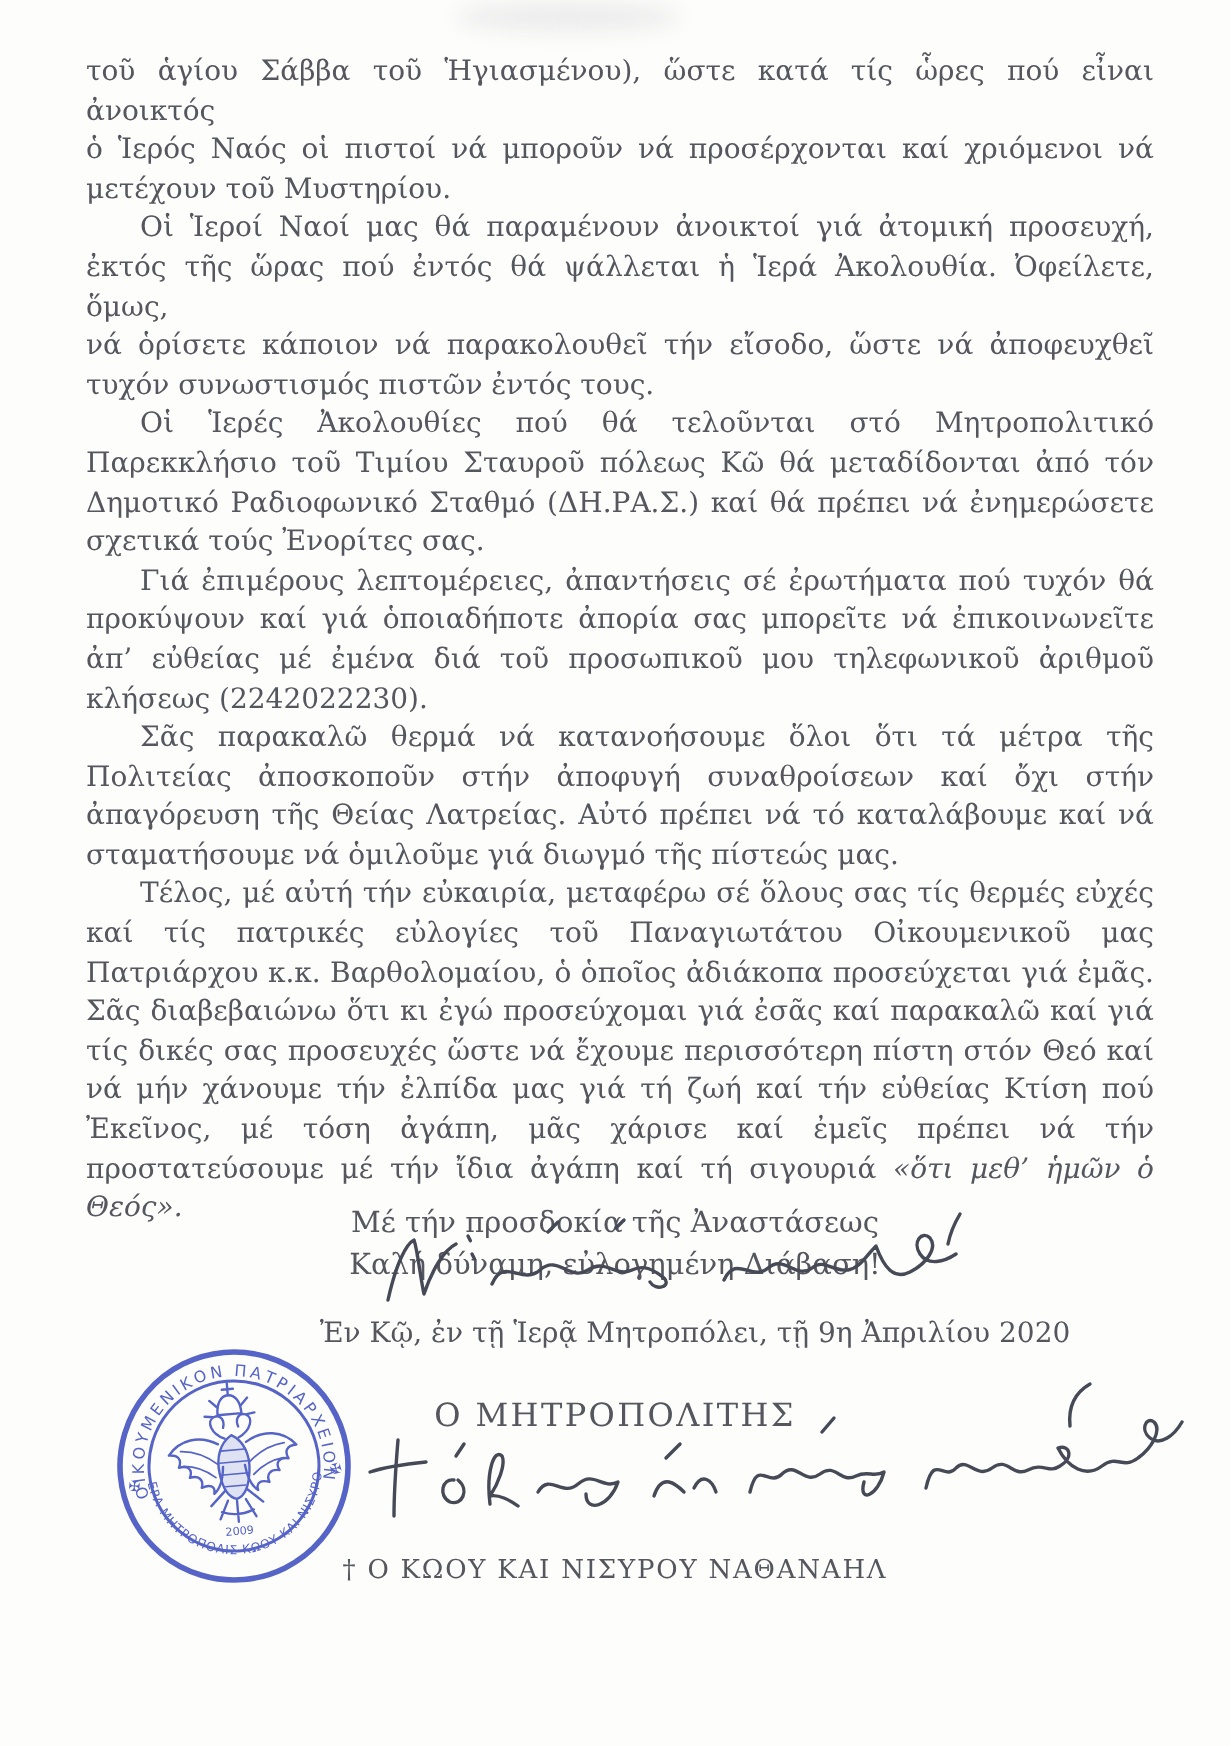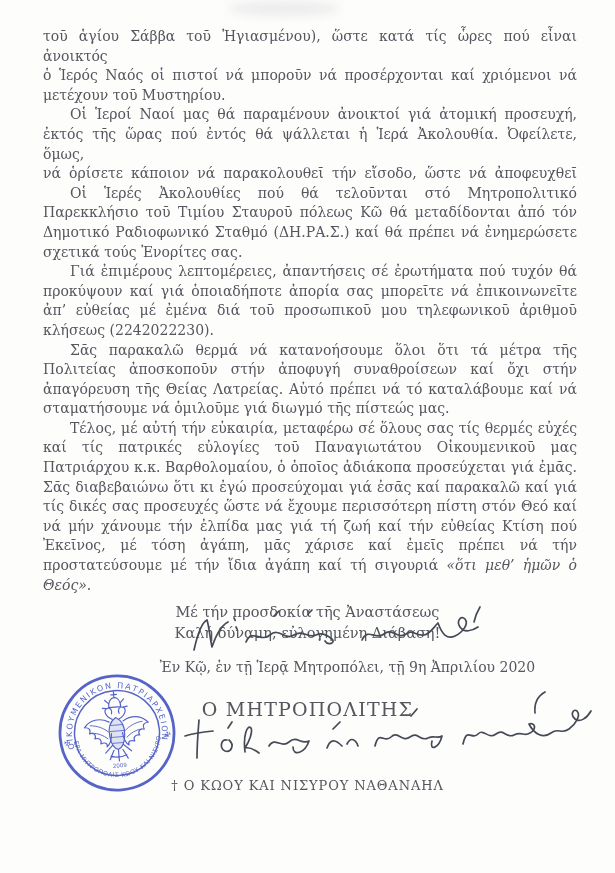--- a/index.html
+++ b/index.html
@@ -17,21 +17,21 @@
     position:absolute; left:43px; top:27px; width:534px;
     font-size:14px; line-height:19.6px;
   }
   .line { text-align:justify; }
   .line.fill { text-align-last:justify; }
   .line.indent { text-indent:27px; }
   .it { font-style:italic; }
   .centered { position:absolute; left:0; width:615px; text-align:center; }
   .closing { top:602px; font-size:14.5px; line-height:20.5px; }
   .date-line { top:659px; font-size:14px;padding-left:40px; }
-  .metro-title { top:698px; font-size:19px; letter-spacing:1.2px;text-align:center; }
+  .metro-title { top:698px; font-size:16px; letter-spacing:1.2px;text-align:center; }
   .name-line { top:778px; font-size:13px; letter-spacing:0.9px; }
   .hand { position:absolute; }
   .hand path { fill:none; stroke:#454a56; stroke-width:1.7; stroke-linecap:round; stroke-linejoin:round; }
   .hand-note { left:162px; top:598px; }
   .hand-sig { left:175px; top:684px; }
   .stamp {
     position:absolute; left:56px; top:672px; width:122px; height:122px;
     color:#4454c2; opacity:0.9; transform:rotate(-5deg);
     font-family:"DejaVu Sans", sans-serif;
   }
@@ -45,20 +45,21 @@
 
   <div class="smudge"></div>
 
   <div class="body-text">
       <div class="line fill"><span>τοῦ ἁγίου Σάββα τοῦ Ἡγιασμένου), ὥστε κατά τίς ὧρες πού εἶναι ἀνοικτός</span></div>
       <div class="line fill"><span>ὁ Ἱερός Ναός οἱ πιστοί νά μποροῦν νά προσέρχονται καί χριόμενοι νά</span></div>
       <div class="line"><span>μετέχουν τοῦ Μυστηρίου.</span></div>
       <div class="line fill indent"><span>Οἱ Ἱεροί Ναοί μας θά παραμένουν ἀνοικτοί γιά ἀτομική προσευχή,</span></div>
       <div class="line fill"><span>ἐκτός τῆς ὥρας πού ἐντός θά ψάλλεται ἡ Ἱερά Ἀκολουθία. Ὀφείλετε, ὅμως,</span></div>
       <div class="line fill"><span>νά ὁρίσετε κάποιον νά παρακολουθεῖ τήν εἴσοδο, ὥστε νά ἀποφευχθεῖ</span></div>
+      <div class="line"><span>τυχόν συνωστισμός πιστῶν ἐντός τους.</span></div>
       <div class="line fill indent"><span>Οἱ Ἱερές Ἀκολουθίες πού θά τελοῦνται στό Μητροπολιτικό</span></div>
       <div class="line fill"><span>Παρεκκλήσιο τοῦ Τιμίου Σταυροῦ πόλεως Κῶ θά μεταδίδονται ἀπό τόν</span></div>
       <div class="line fill"><span>Δημοτικό Ραδιοφωνικό Σταθμό (ΔΗ.ΡΑ.Σ.) καί θά πρέπει νά ἐνημερώσετε</span></div>
       <div class="line"><span>σχετικά τούς Ἐνορίτες σας.</span></div>
       <div class="line fill indent"><span>Γιά ἐπιμέρους λεπτομέρειες, ἀπαντήσεις σέ ἐρωτήματα πού τυχόν θά</span></div>
       <div class="line fill"><span>προκύψουν καί γιά ὁποιαδήποτε ἀπορία σας μπορεῖτε νά ἐπικοινωνεῖτε</span></div>
       <div class="line fill"><span>ἀπ’ εὐθείας μέ ἐμένα διά τοῦ προσωπικοῦ μου τηλεφωνικοῦ ἀριθμοῦ</span></div>
       <div class="line"><span>κλήσεως (2242022230).</span></div>
       <div class="line fill indent"><span>Σᾶς παρακαλῶ θερμά νά κατανοήσουμε ὅλοι ὅτι τά μέτρα τῆς</span></div>
       <div class="line fill"><span>Πολιτείας ἀποσκοποῦν στήν ἀποφυγή συναθροίσεων καί ὄχι στήν</span></div>

